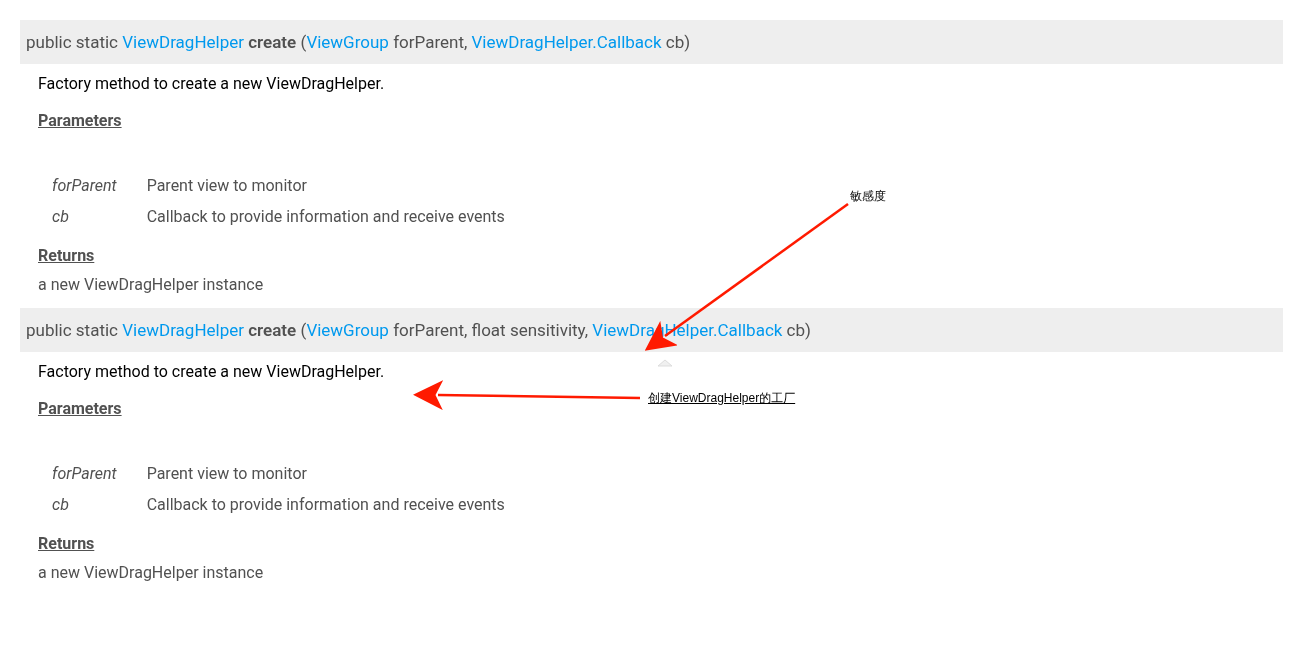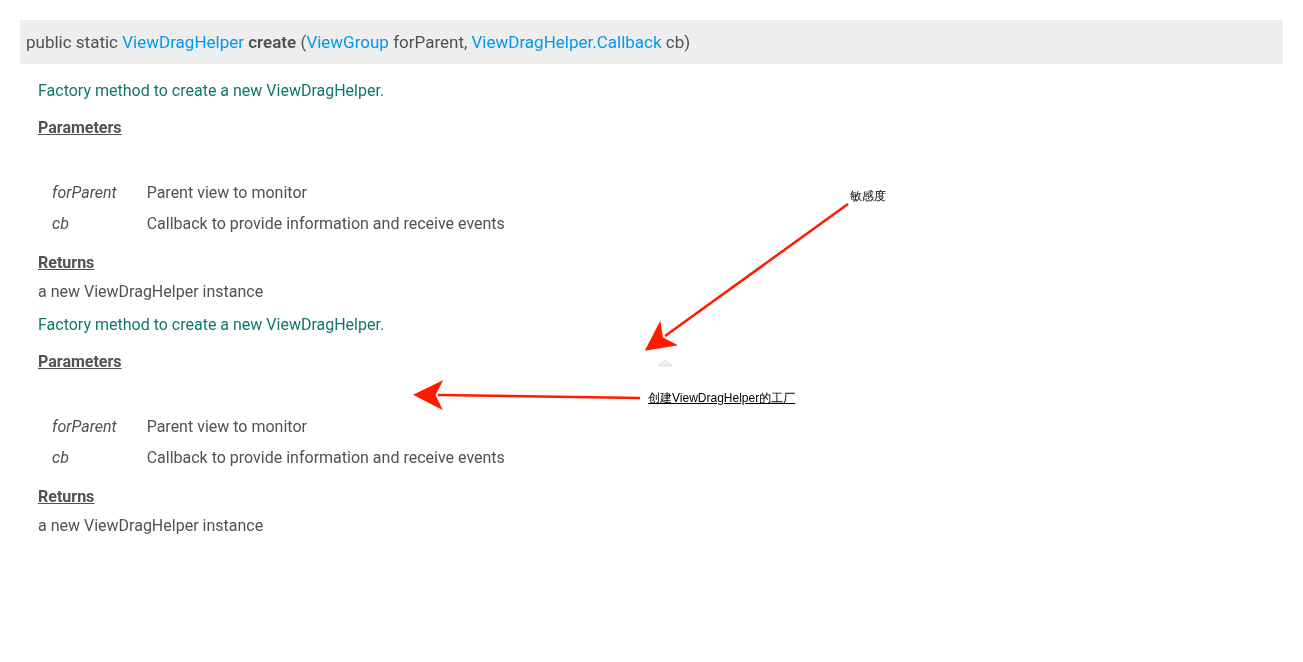--- a/index.html
+++ b/index.html
@@ -14,35 +14,35 @@
     position: relative;
   }
   .method {
     margin-bottom: 10px;
   }
   .signature {
     background: #eeeeee;
     padding: 12px 6px;
     font-size: 17px;
     color: #515151;
-    margin-bottom: 17px;
+    margin-bottom: 10px;
   }
   .signature .link {
     color: #0099ee;
   }
   .signature .bold {
     font-weight: 600;
     color: #515151;
   }
   .indent {
     padding-left: 18px;
   }
   .desc {
     margin: 0 0 18px 0;
-    color: #0f766e;
+    color: #000000;
   }
   .subhead {
     font-weight: 700;
     color: #515151;
     margin: 14px 0 10px 0;
     text-decoration: underline;
   }
   table.params {
     border-collapse: collapse;
     margin-left: 14px;
@@ -103,20 +103,24 @@
       </tr>
     </tbody>
       </table>
 
     <div class="subhead">Returns</div>
     <div class="returns-text">a new ViewDragHelper instance</div>
   </div>
 </div>
 
 <div class="method">
+  <div class="signature">
+    <span>public static </span><span class="link">ViewDragHelper</span>
+    <span class="bold">create</span><span> (</span><span class="link">ViewGroup</span><span> forParent, float sensitivity, </span><span class="link">ViewDragHelper.Callback</span><span> cb)</span>
+  </div>
 
   <div class="indent">
     <div class="desc">Factory method to create a new ViewDragHelper.</div>
 
     <div class="subhead">Parameters</div>
     <table class="params">
       <tbody>
           <tr>
         <td class="name">forParent</td>
         <td>Parent view to monitor</td>

